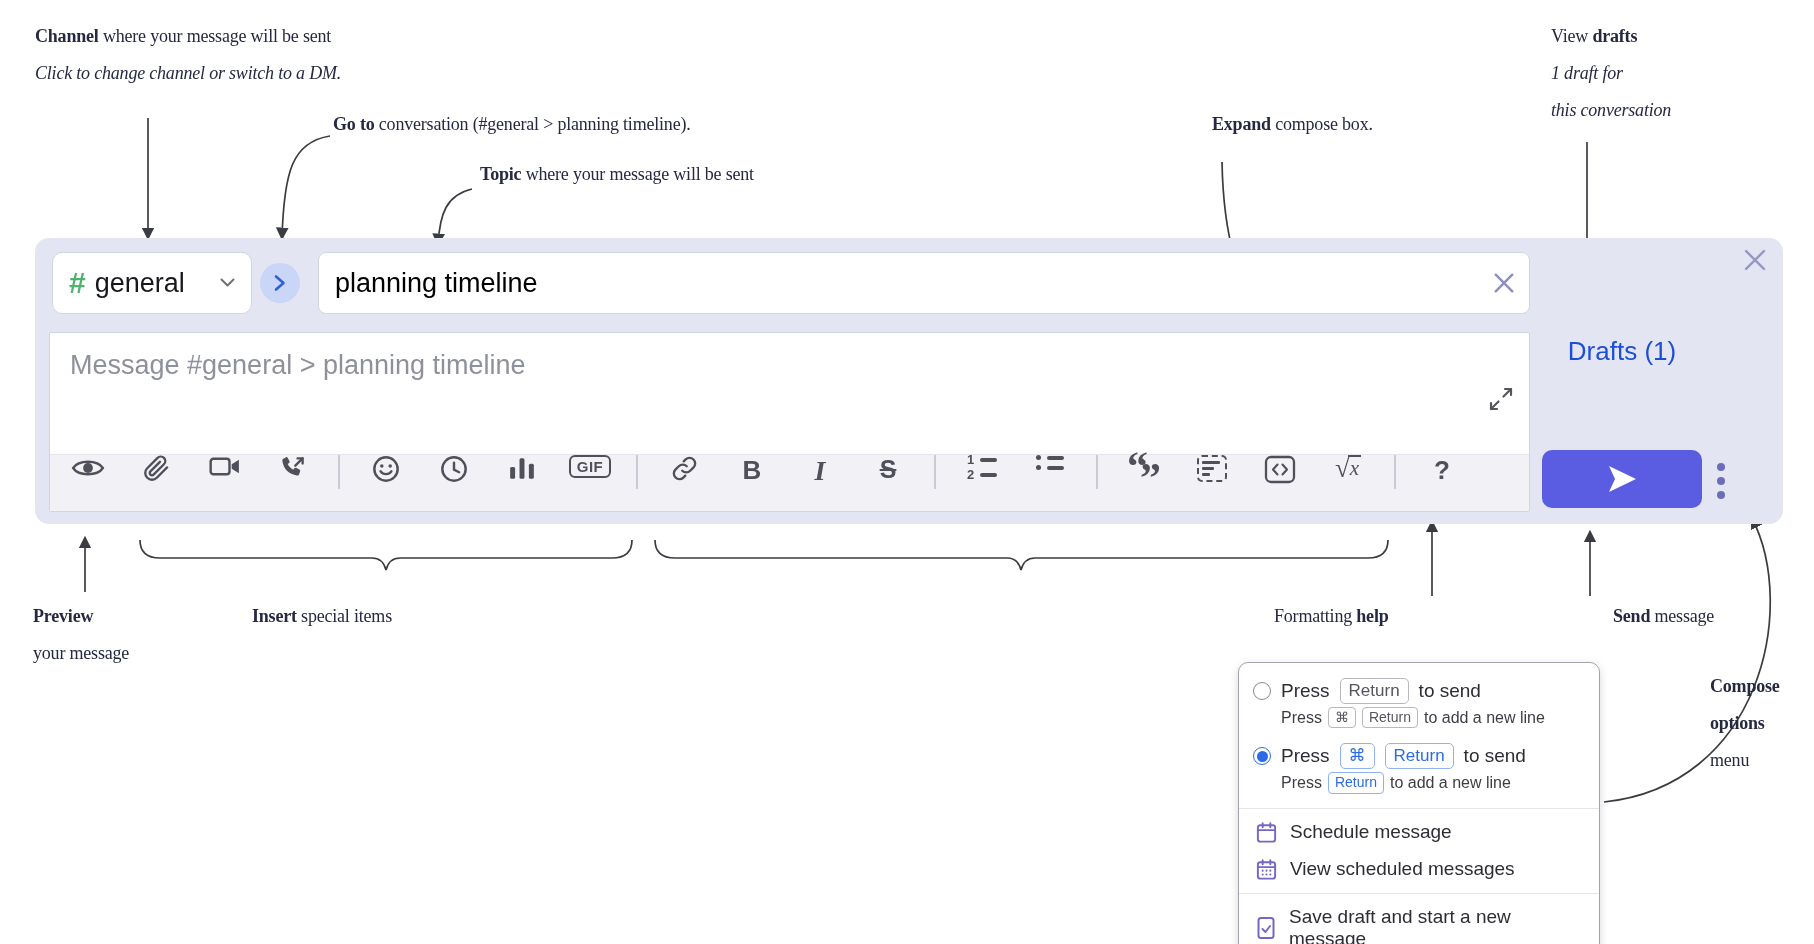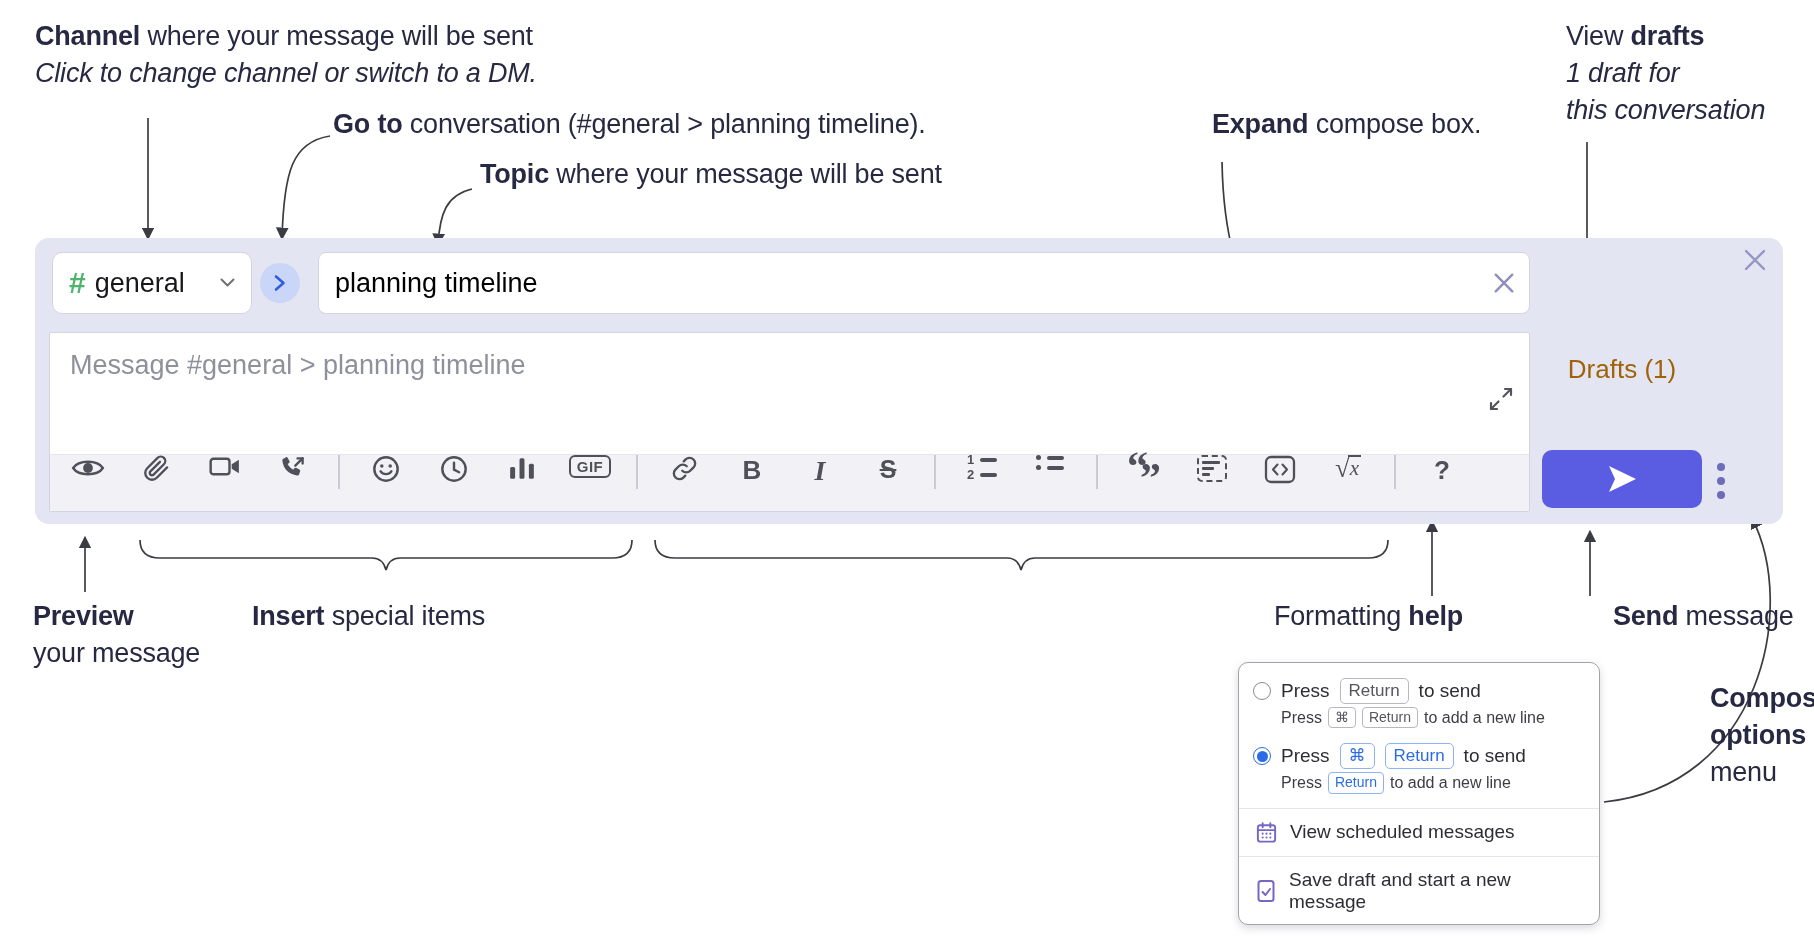--- a/index.html
+++ b/index.html
@@ -1,19 +1,19 @@
 <!DOCTYPE html>
 <html><head>
 <meta charset="utf-8">
 <style>
   html,body{margin:0;padding:0;background:#fff;}
   .canvas{position:relative;width:1814px;height:944px;background:#fff;overflow:hidden;
           font-family:"Liberation Sans",sans-serif;}
   
-  .ann{position:absolute;font-size:27px;color:#262941;white-space:nowrap;letter-spacing:-.2px;line-height:37px;}
+  .ann{position:absolute;font-size:18px;color:#262941;white-space:nowrap;letter-spacing:-.2px;line-height:37px;font-family:Liberation Serif, serif;}
   .ann .b{font-weight:700;}
   .ann .i{font-style:italic;}
   
   .overlay{position:absolute;left:0;top:0;width:1814px;height:944px;pointer-events:none;}
   
   .compose{position:absolute;left:35px;top:238px;width:1748px;height:286px;background:#e3e5f2;border-radius:14px;}
   .pill{position:absolute;left:17px;top:14px;width:200px;height:62px;background:#fff;border:1px solid #d3d5e2;
         border-radius:10px;display:flex;align-items:center;padding:0 16px;box-sizing:border-box;cursor:pointer;}
   .pill .hash{font-weight:700;font-size:30px;color:#4fb26d;margin-right:9px;}
   .pill .chname{font-size:27px;color:#17181c;}
@@ -47,21 +47,21 @@
   .quoteico{position:relative;width:34px;height:30px;font-family:"Liberation Serif",serif;font-weight:700;color:#50505a;}
   .quoteico .q1{position:absolute;left:0;top:-4px;font-size:42px;line-height:30px;}
   .quoteico .q2{position:absolute;right:0;top:8px;font-size:42px;line-height:30px;}
   .spoilico{width:30px;height:27px;border:2px dashed #50505a;border-radius:5px;display:flex;flex-direction:column;
             gap:3px;padding:4px 3px;box-sizing:border-box;}
   .spoilico i{height:3px;background:#50505a;border-radius:1px;}
   .mathico{display:flex;align-items:flex-start;color:#50505a;font-family:"Liberation Serif",serif;}
   .mathico .rt{font-size:27px;line-height:27px;}
   .mathico .vr{font-style:italic;font-size:21px;line-height:23px;border-top:2.5px solid #50505a;margin-left:-2px;padding:0 2px;}
   .helpico{font-size:26px;font-weight:600;}
-  .drafts{position:absolute;left:1467px;top:116px;width:240px;text-align:center;font-size:26px;color:#a16207;cursor:pointer;}
+  .drafts{position:absolute;left:1467px;top:98px;width:240px;text-align:center;font-size:26px;color:#1d4ed8;cursor:pointer;}
   .sendbtn{position:absolute;left:1507px;top:212px;width:160px;height:58px;background:#5a5ce1;border:none;border-radius:10px;
            display:flex;align-items:center;justify-content:center;cursor:pointer;}
   .dots{position:absolute;left:1678px;top:221px;display:flex;flex-direction:column;gap:6px;cursor:pointer;padding:4px;}
   .dots i{width:8px;height:8px;border-radius:50%;background:#6c6cb8;}
   
   .menu{position:absolute;left:1238px;top:662px;width:362px;background:#fff;border:1.5px solid #a3a3ab;border-radius:10px;
         box-shadow:0 3px 9px rgba(40,40,60,.18);padding:9px 0 4px;box-sizing:border-box;}
   .mrow{display:flex;align-items:center;gap:10px;padding:6px 14px 3px;font-size:19px;color:#2d2d34;cursor:pointer;}
   .srow{padding:0 14px 9px 42px;font-size:16px;color:#3d3d45;display:flex;align-items:center;gap:6px;}
   .rad{width:18px;height:18px;border:1.7px solid #8a8a92;border-radius:50%;box-sizing:border-box;flex:none;}
@@ -116,21 +116,21 @@
   </div>
   <div class="ann" style="left:333px;top:106px;">
     <span class="b">Go to</span><span> conversation (#general &gt; planning timeline).</span>
   </div>
   <div class="ann" style="left:480px;top:156px;">
     <span class="b">Topic</span><span> where your message will be sent</span>
   </div>
   <div class="ann" style="left:1212px;top:106px;">
     <span class="b">Expand</span><span> compose box.</span>
   </div>
-  <div class="ann" style="left:1551px;top:18px;margin-left:15px;">
+  <div class="ann" style="left:1551px;top:18px;">
     <span>View </span><span class="b">drafts</span><br>
     <span class="i">1 draft for</span><br>
     <span class="i">this conversation</span>
   </div>
 
   <div class="compose">
 
     <div class="pill">
       <span class="hash">#</span>
       <span class="chname">general</span>
@@ -334,21 +334,21 @@
   <div class="ann" style="left:33px;top:598px;">
     <span class="b">Preview</span><br>
     <span>your message</span>
   </div>
   <div class="ann" style="left:1274px;top:598px;">
     <span>Formatting </span><span class="b">help</span>
   </div>
   <div class="ann" style="left:1568px;top:598px;margin-left:45px;">
     <span class="b">Send</span><span> message</span>
   </div>
-  <div class="ann" style="left:1710px;top:668px;margin-top:12px;">
+  <div class="ann" style="left:1710px;top:668px;">
     <span class="b">Compose</span><br>
     <span class="b">options</span><br>
     <span>menu</span>
   </div>
 
   <div class="menu">
     <div class="mrow">
       <span class="rad"></span>
       <span>Press</span>
       <span class="key">Return</span>
@@ -366,20 +366,27 @@
       <span class="key blue">⌘</span>
       <span class="key blue">Return</span>
       <span>to send</span>
     </div>
     <div class="srow">
       <span>Press</span>
       <span class="key sm blue">Return</span>
       <span>to add a new line</span>
     </div>
     <div class="mdiv"></div>
+    <div class="mitem">
+      <svg width="23" height="23" viewBox="0 0 24 24">
+        <rect x="3" y="4.5" width="18" height="17" rx="2.5" fill="none" stroke="#7468c4" stroke-width="2"></rect>
+        <path d="M8 2.3 L8 6.5 M16 2.3 L16 6.5 M3 9.5 L21 9.5" stroke="#7468c4" stroke-width="2" fill="none" stroke-linecap="round"></path>
+      </svg>
+      <span>Schedule message</span>
+    </div>
     <div class="mitem">
       <svg width="23" height="23" viewBox="0 0 24 24">
         <rect x="3" y="4.5" width="18" height="17" rx="2.5" fill="none" stroke="#7468c4" stroke-width="2"></rect>
         <path d="M8 2.3 L8 6.5 M16 2.3 L16 6.5 M3 9.5 L21 9.5" stroke="#7468c4" stroke-width="2" fill="none" stroke-linecap="round"></path>
         <g fill="#7468c4">
           <circle cx="8" cy="13.2" r="1.1"></circle>
             <circle cx="12" cy="13.2" r="1.1"></circle>
             <circle cx="16" cy="13.2" r="1.1"></circle>
           <circle cx="8" cy="17.2" r="1.1"></circle>
             <circle cx="12" cy="17.2" r="1.1"></circle>

